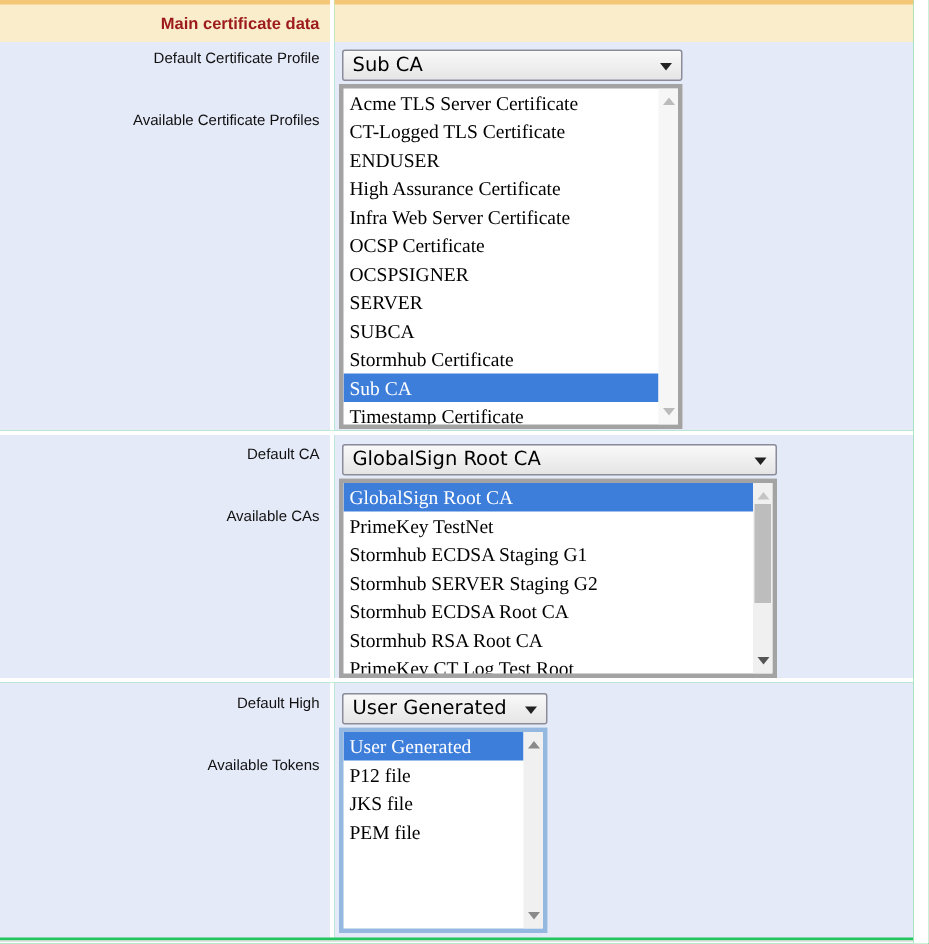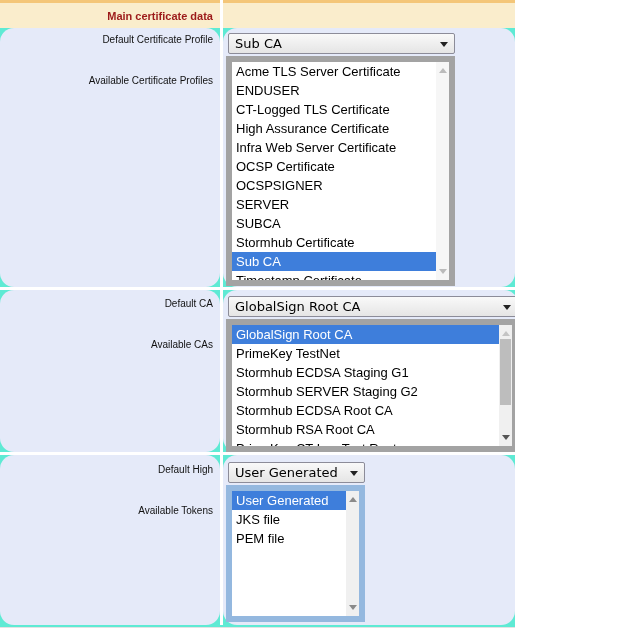--- a/index.html
+++ b/index.html
@@ -1,33 +1,33 @@
 <!DOCTYPE html>
 <html><head>
 <meta charset="utf-8">
 <style>
   html,body { margin:0; padding:0; background:#ffffff; }
   .page {
-    width:515px; height:629px; background:#5eead4; overflow:hidden;
+    width:609px; height:629px; background:#22c55e; overflow:hidden;
     font-family:"Liberation Sans", sans-serif; position:relative;
   }
   .row { display:grid; grid-template-columns:220px 3px 1fr; }
   .gapcol { background:#ffffff; }
   .hgap { height:3px; background:#ffffff; }
 
   
   .hcell { background:#FAEDCC; border-top:3px solid #F4C678; height:25px; box-sizing:content-box; }
   .hcell.left { text-align:right; }
   .htitle {
     display:inline-block; margin-top:7px; padding-right:7px;
     font-size:11px; font-weight:bold; color:#9C1A1A; white-space:nowrap;
   }
 
   
-  .scell { background:#E5EAF9;border-radius:14px; }
+  .scell { background:#E5EAF9; }
   .lcell { position:relative; }
   .lbl {
     position:absolute; right:7px; font-size:10px; color:#111;
     white-space:nowrap;
   }
   .rcell { }
 
   
   .selectbox {
     box-sizing:border-box; height:21px; margin-left:5px;
@@ -40,22 +40,22 @@
   .selval { padding-left:6px; white-space:nowrap; overflow:hidden; }
   .selarrow {
     position:absolute; right:6px; top:8px; width:0; height:0;
     border-left:4px solid transparent; border-right:4px solid transparent;
     border-top:5px solid #222;
   }
 
   
   .list {
     box-sizing:border-box; margin-left:3px; margin-top:2px;
-    background:#ffffff; border:6px solid #a3a3a3; position:relative;
-    font-family:Liberation Sans, sans-serif; font-size:13px; color:#000;
+    background:#ffffff; border:3px solid #a3a3a3; position:relative;
+    font-family:Liberation Serif, serif; font-size:13px; color:#000;
     overflow:hidden;
   }
   .list.bluish { border-color:#94B8DF; }
   .opt { height:19px; line-height:19px; padding-left:4px; margin-right:13px; white-space:nowrap; overflow:hidden; }
   .opt.sel { background:#3E7EDB; color:#ffffff; }
 
   
   .sb { position:absolute; top:0; right:0; bottom:0; width:13px; background:#F0F0F0; }
   .sb.light { background:#F6F6F6; }
   .tri { position:absolute; left:3px; width:0; height:0; }
@@ -93,22 +93,22 @@
     </div>
     <div class="gapcol"></div>
     <div class="scell rcell">
       <div class="selectbox" style="width:227px;margin-top:5px">
         <span class="selval">Sub CA</span>
         <span class="selarrow"></span>
       </div>
       <div class="list" style="width:229px;height:230px">
         <div>
             <div class="opt">Acme TLS Server Certificate</div>
+            <div class="opt">CT-Logged TLS Certificate</div>
             <div class="opt">ENDUSER</div>
-            <div class="opt">CT-Logged TLS Certificate</div>
             <div class="opt">High Assurance Certificate</div>
             <div class="opt">Infra Web Server Certificate</div>
             <div class="opt">OCSP Certificate</div>
             <div class="opt">OCSPSIGNER</div>
             <div class="opt">SERVER</div>
             <div class="opt">SUBCA</div>
             <div class="opt">Stormhub Certificate</div>
             <div class="opt sel">Sub CA</div>
             <div class="opt">Timestamp Certificate</div>
           </div>
@@ -161,20 +161,21 @@
     </div>
     <div class="gapcol"></div>
     <div class="scell rcell">
       <div class="selectbox" style="width:137px;margin-top:7px">
         <span class="selval">User Generated</span>
         <span class="selarrow"></span>
       </div>
       <div class="list bluish" style="width:139px;height:137px">
         <div>
             <div class="opt sel">User Generated</div>
+            <div class="opt">P12 file</div>
             <div class="opt">JKS file</div>
             <div class="opt">PEM file</div>
           </div>
         <div class="sb sb3">
           <span class="tri up"></span>
           <span class="tri down"></span>
         </div>
       </div>
     </div>
   </div>

